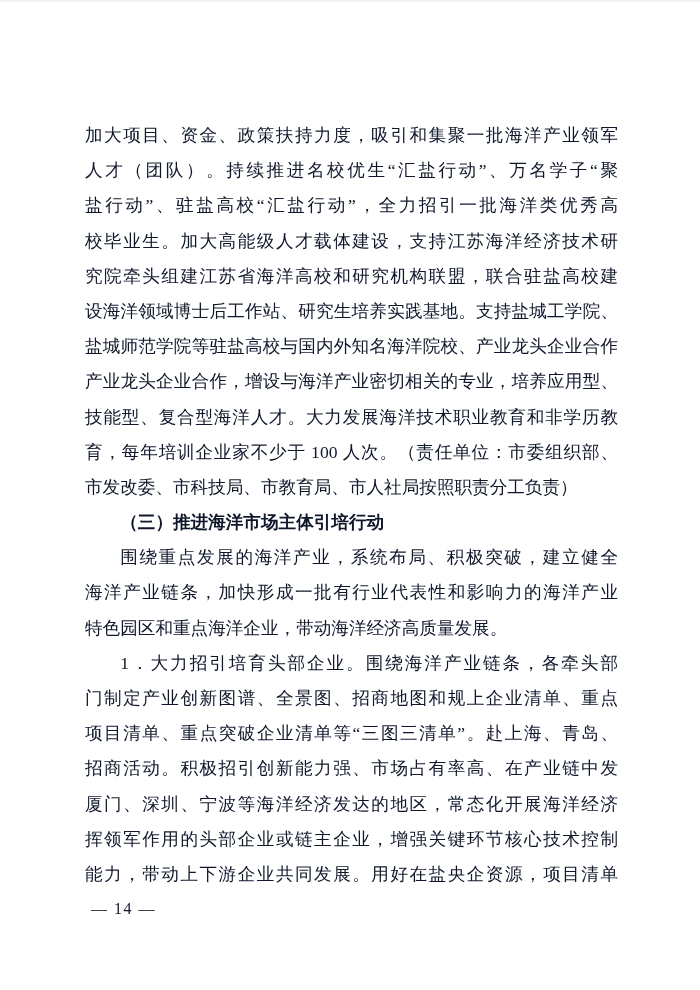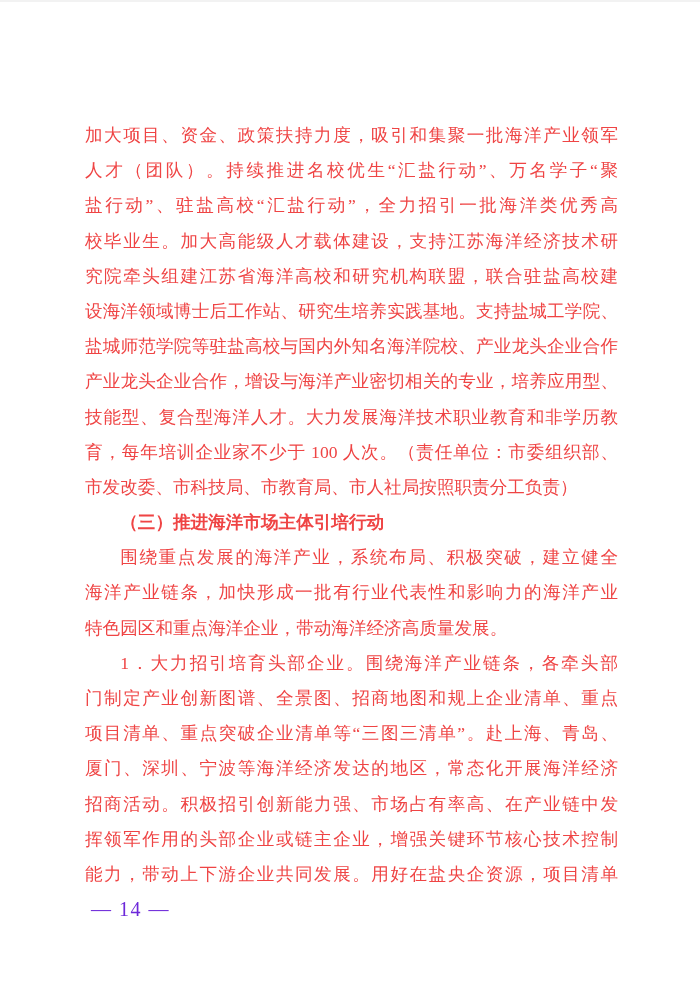--- a/index.html
+++ b/index.html
@@ -24,45 +24,45 @@
   .text-block {
     position: absolute;
     left: 85px;
     top: 116px;
     width: 533px;
   }
   .line {
     font-size: 17.6px;
     line-height: 35.2px;
     height: 35.2px;
-    color: #ef4444;
+    color: #0f172a;
     text-align: justify;
     text-align-last: justify;
     
     text-justify: inter-character;
     overflow: visible;
   }
   .line.noj {
     text-align: right;
     text-align-last: left;
   }
   .line.ind {
     text-indent: 2em;
   }
   .line.bold {
     font-weight: 700;
   }
   .footer {
     position: absolute;
     left: 91px;
     top: 896px;
-    font-size: 20px;
+    font-size: 16px;
     line-height: 22px;
     letter-spacing: 1.5px;
-    color: #6d28d9;
+    color: #0f172a;
     text-align: right;
   }
 </style>
 </head>
 <body>
 
 <div class="page">
   <main class="text-block">
 
   <div class="line">加大项目、资金、政策扶持力度，吸引和集聚一批海洋产业领军</div>
@@ -76,21 +76,21 @@
       <div class="line">技能型、复合型海洋人才。大力发展海洋技术职业教育和非学历教</div>
       <div class="line">育，每年培训企业家不少于 100 人次。（责任单位：市委组织部、</div>
       <div class="line noj">市发改委、市科技局、市教育局、市人社局按照职责分工负责）</div>
       <div class="line noj ind bold">（三）推进海洋市场主体引培行动</div>
       <div class="line ind">围绕重点发展的海洋产业，系统布局、积极突破，建立健全</div>
       <div class="line">海洋产业链条，加快形成一批有行业代表性和影响力的海洋产业</div>
       <div class="line noj">特色园区和重点海洋企业，带动海洋经济高质量发展。</div>
       <div class="line ind">1．大力招引培育头部企业。围绕海洋产业链条，各牵头部</div>
       <div class="line">门制定产业创新图谱、全景图、招商地图和规上企业清单、重点</div>
       <div class="line">项目清单、重点突破企业清单等“三图三清单”。赴上海、青岛、</div>
+      <div class="line">招商活动。积极招引创新能力强、市场占有率高、在产业链中发</div>
       <div class="line">厦门、深圳、宁波等海洋经济发达的地区，常态化开展海洋经济</div>
-      <div class="line">招商活动。积极招引创新能力强、市场占有率高、在产业链中发</div>
       <div class="line">挥领军作用的头部企业或链主企业，增强关键环节核心技术控制</div>
       <div class="line">能力，带动上下游企业共同发展。用好在盐央企资源，项目清单</div>
     </main>
   <div class="footer">
     <span>— 14 —</span>
   </div>
 </div>
 
 </body></html>

